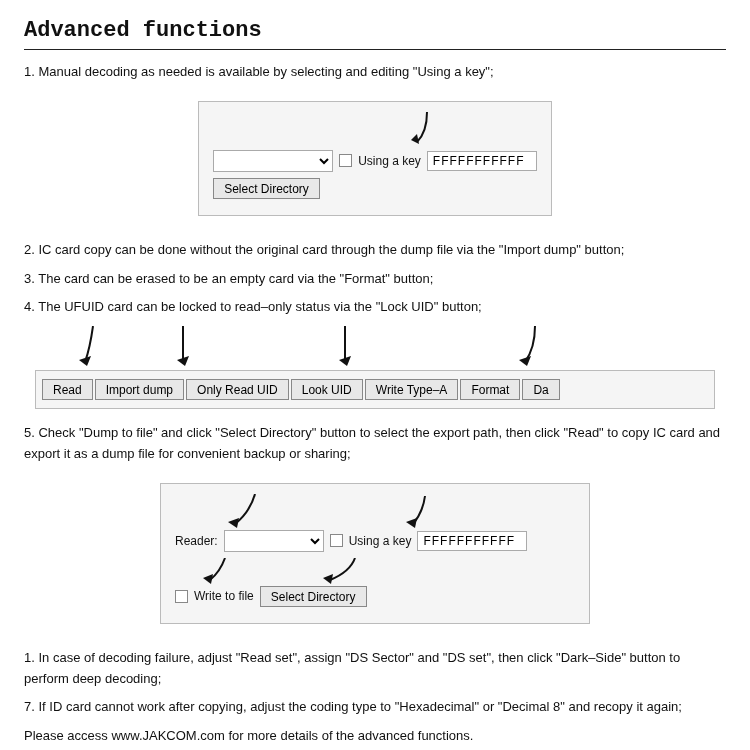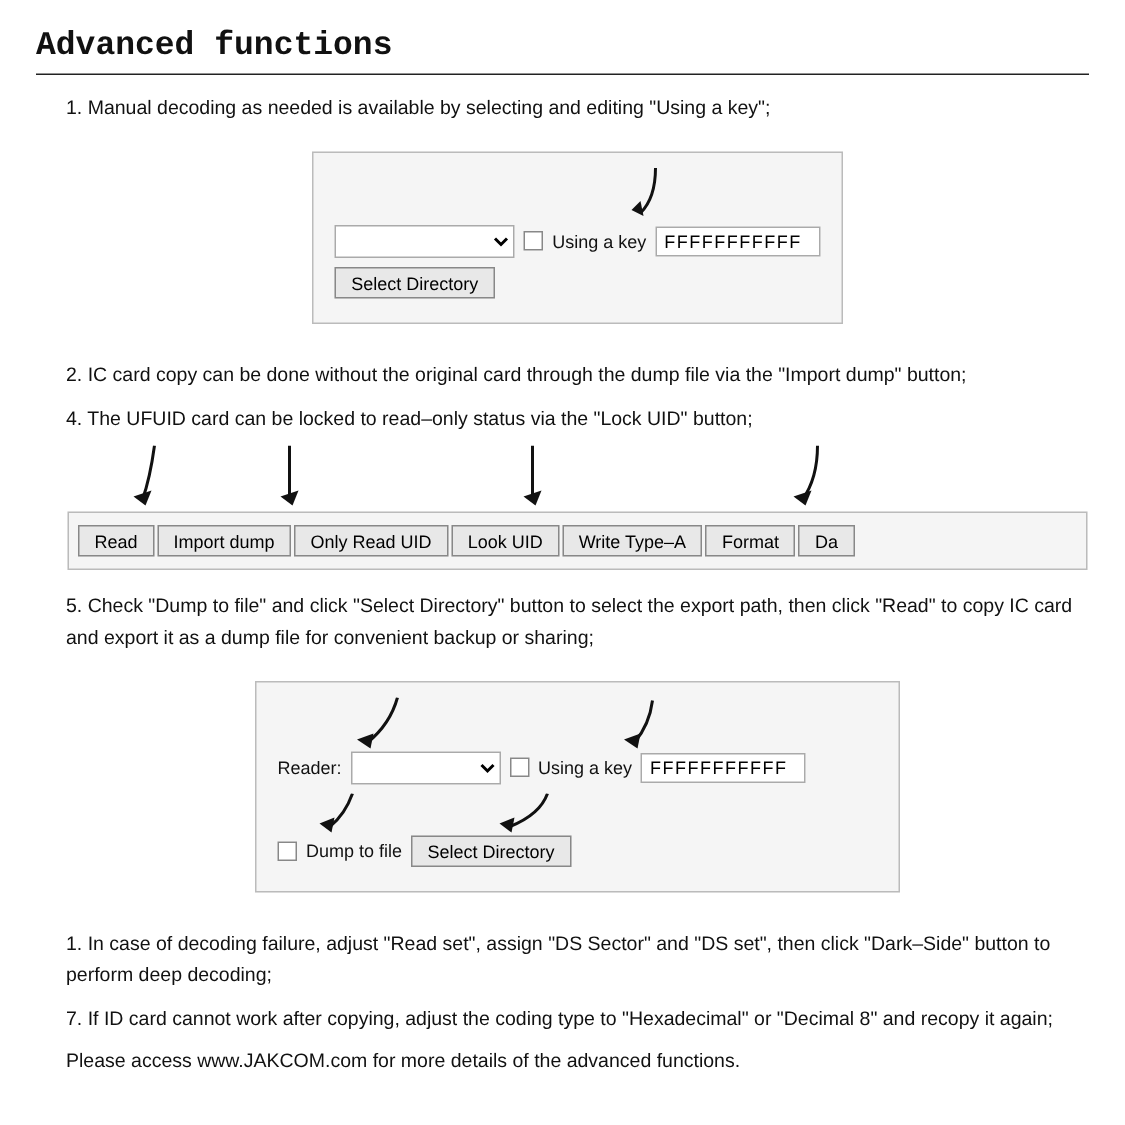--- a/index.html
+++ b/index.html
@@ -96,21 +96,20 @@
       width: 680px;
       overflow: hidden;
     }
     .buttons-row .ui-button {
       margin-right: 2px;
       white-space: nowrap;
       font-size: 12px;
     }
     .section-block {
       margin-bottom: 14px;
-      margin-left: 20px;
     }
   </style>
 </head>
 <body>
 
 <div>
   <h1>Advanced functions</h1>
   <hr class="title-hr">
 </div>
 
@@ -136,20 +135,21 @@
       </div>
       <div class="ui-row" style="margin-top:4px;">
         <button class="ui-button">Select Directory</button>
       </div>
     </div>
   </div>
 </div>
 
 <div class="section-block">
   <p class="section-text">2. IC card copy can be done without the original card through the dump file via the "Import dump" button;</p>
+  <p class="section-text">3. The card can be erased to be an empty card via the "Format" button;</p>
   <p class="section-text">4. The UFUID card can be locked to read–only status via the "Lock UID" button;</p>
 
   <div style="display:flex; justify-content:center; margin-bottom:0px; pointer-events:none;">
     <svg width="680" height="44" viewBox="0 0 680 44">
 
       <path d="M 58 0 Q 55 22 50 36" stroke="#111" stroke-width="2" fill="none"></path>
       <polygon points="44,34 52,40 56,30" fill="#111"></polygon>
 
       <path d="M 148 0 Q 148 22 148 36" stroke="#111" stroke-width="2" fill="none"></path>
       <polygon points="142,34 150,40 154,30" fill="#111"></polygon>
@@ -204,21 +204,21 @@
 
           <path d="M 50 0 Q 45 14 35 22" stroke="#111" stroke-width="2" fill="none"></path>
           <polygon points="28,20 36,26 38,16" fill="#111"></polygon>
 
           <path d="M 180 0 Q 175 14 155 22" stroke="#111" stroke-width="2" fill="none"></path>
           <polygon points="148,20 156,26 158,16" fill="#111"></polygon>
         </svg>
       </div>
       <div class="ui-row">
         <span class="ui-checkbox"></span>
-        <span class="ui-label">Dump to file</span>
+        <span class="ui-label">Write to file</span>
         <button class="ui-button">Select Directory</button>
       </div>
     </div>
   </div>
 </div>
 
 <div class="section-block" style="margin-top:10px;">
   <p class="section-text">1. In case of decoding failure, adjust "Read set", assign "DS Sector" and "DS set", then click "Dark–Side" button to perform deep decoding;</p>
   <p class="section-text">7. If ID card cannot work after copying, adjust the coding type to "Hexadecimal" or "Decimal 8" and recopy it again;</p>
   <p class="section-text">Please access www.JAKCOM.com for more details of the advanced functions.</p>

